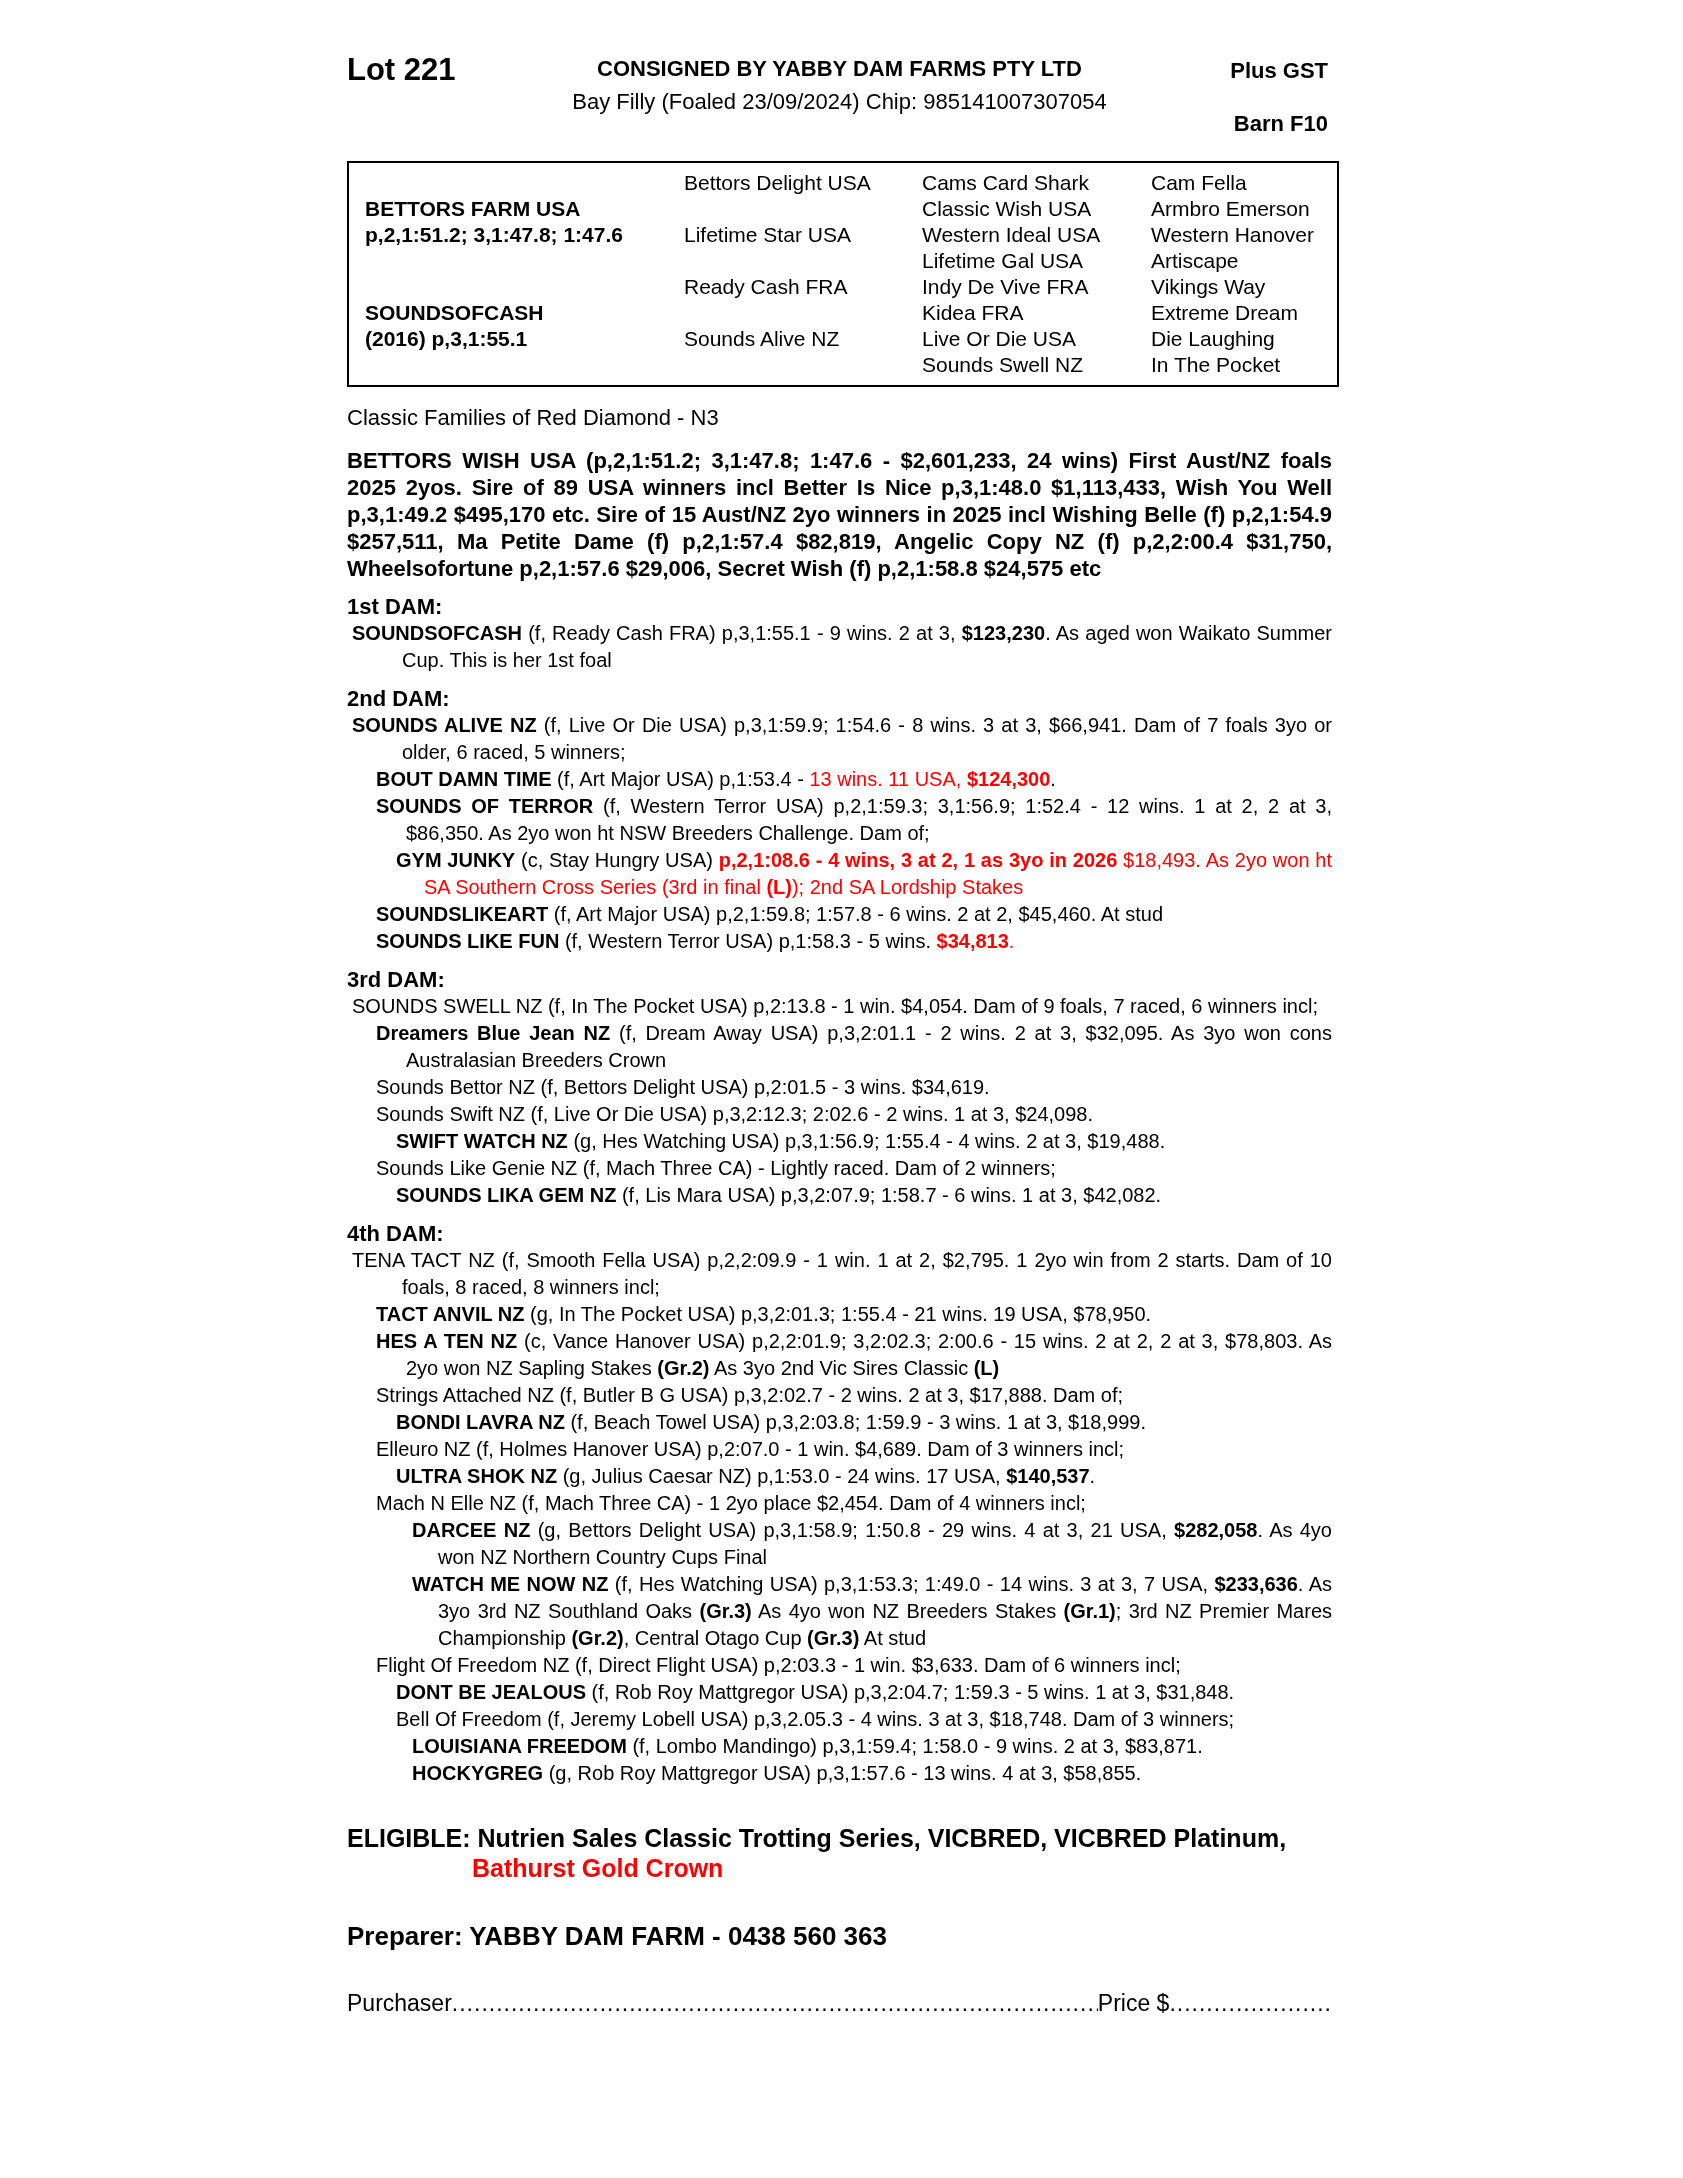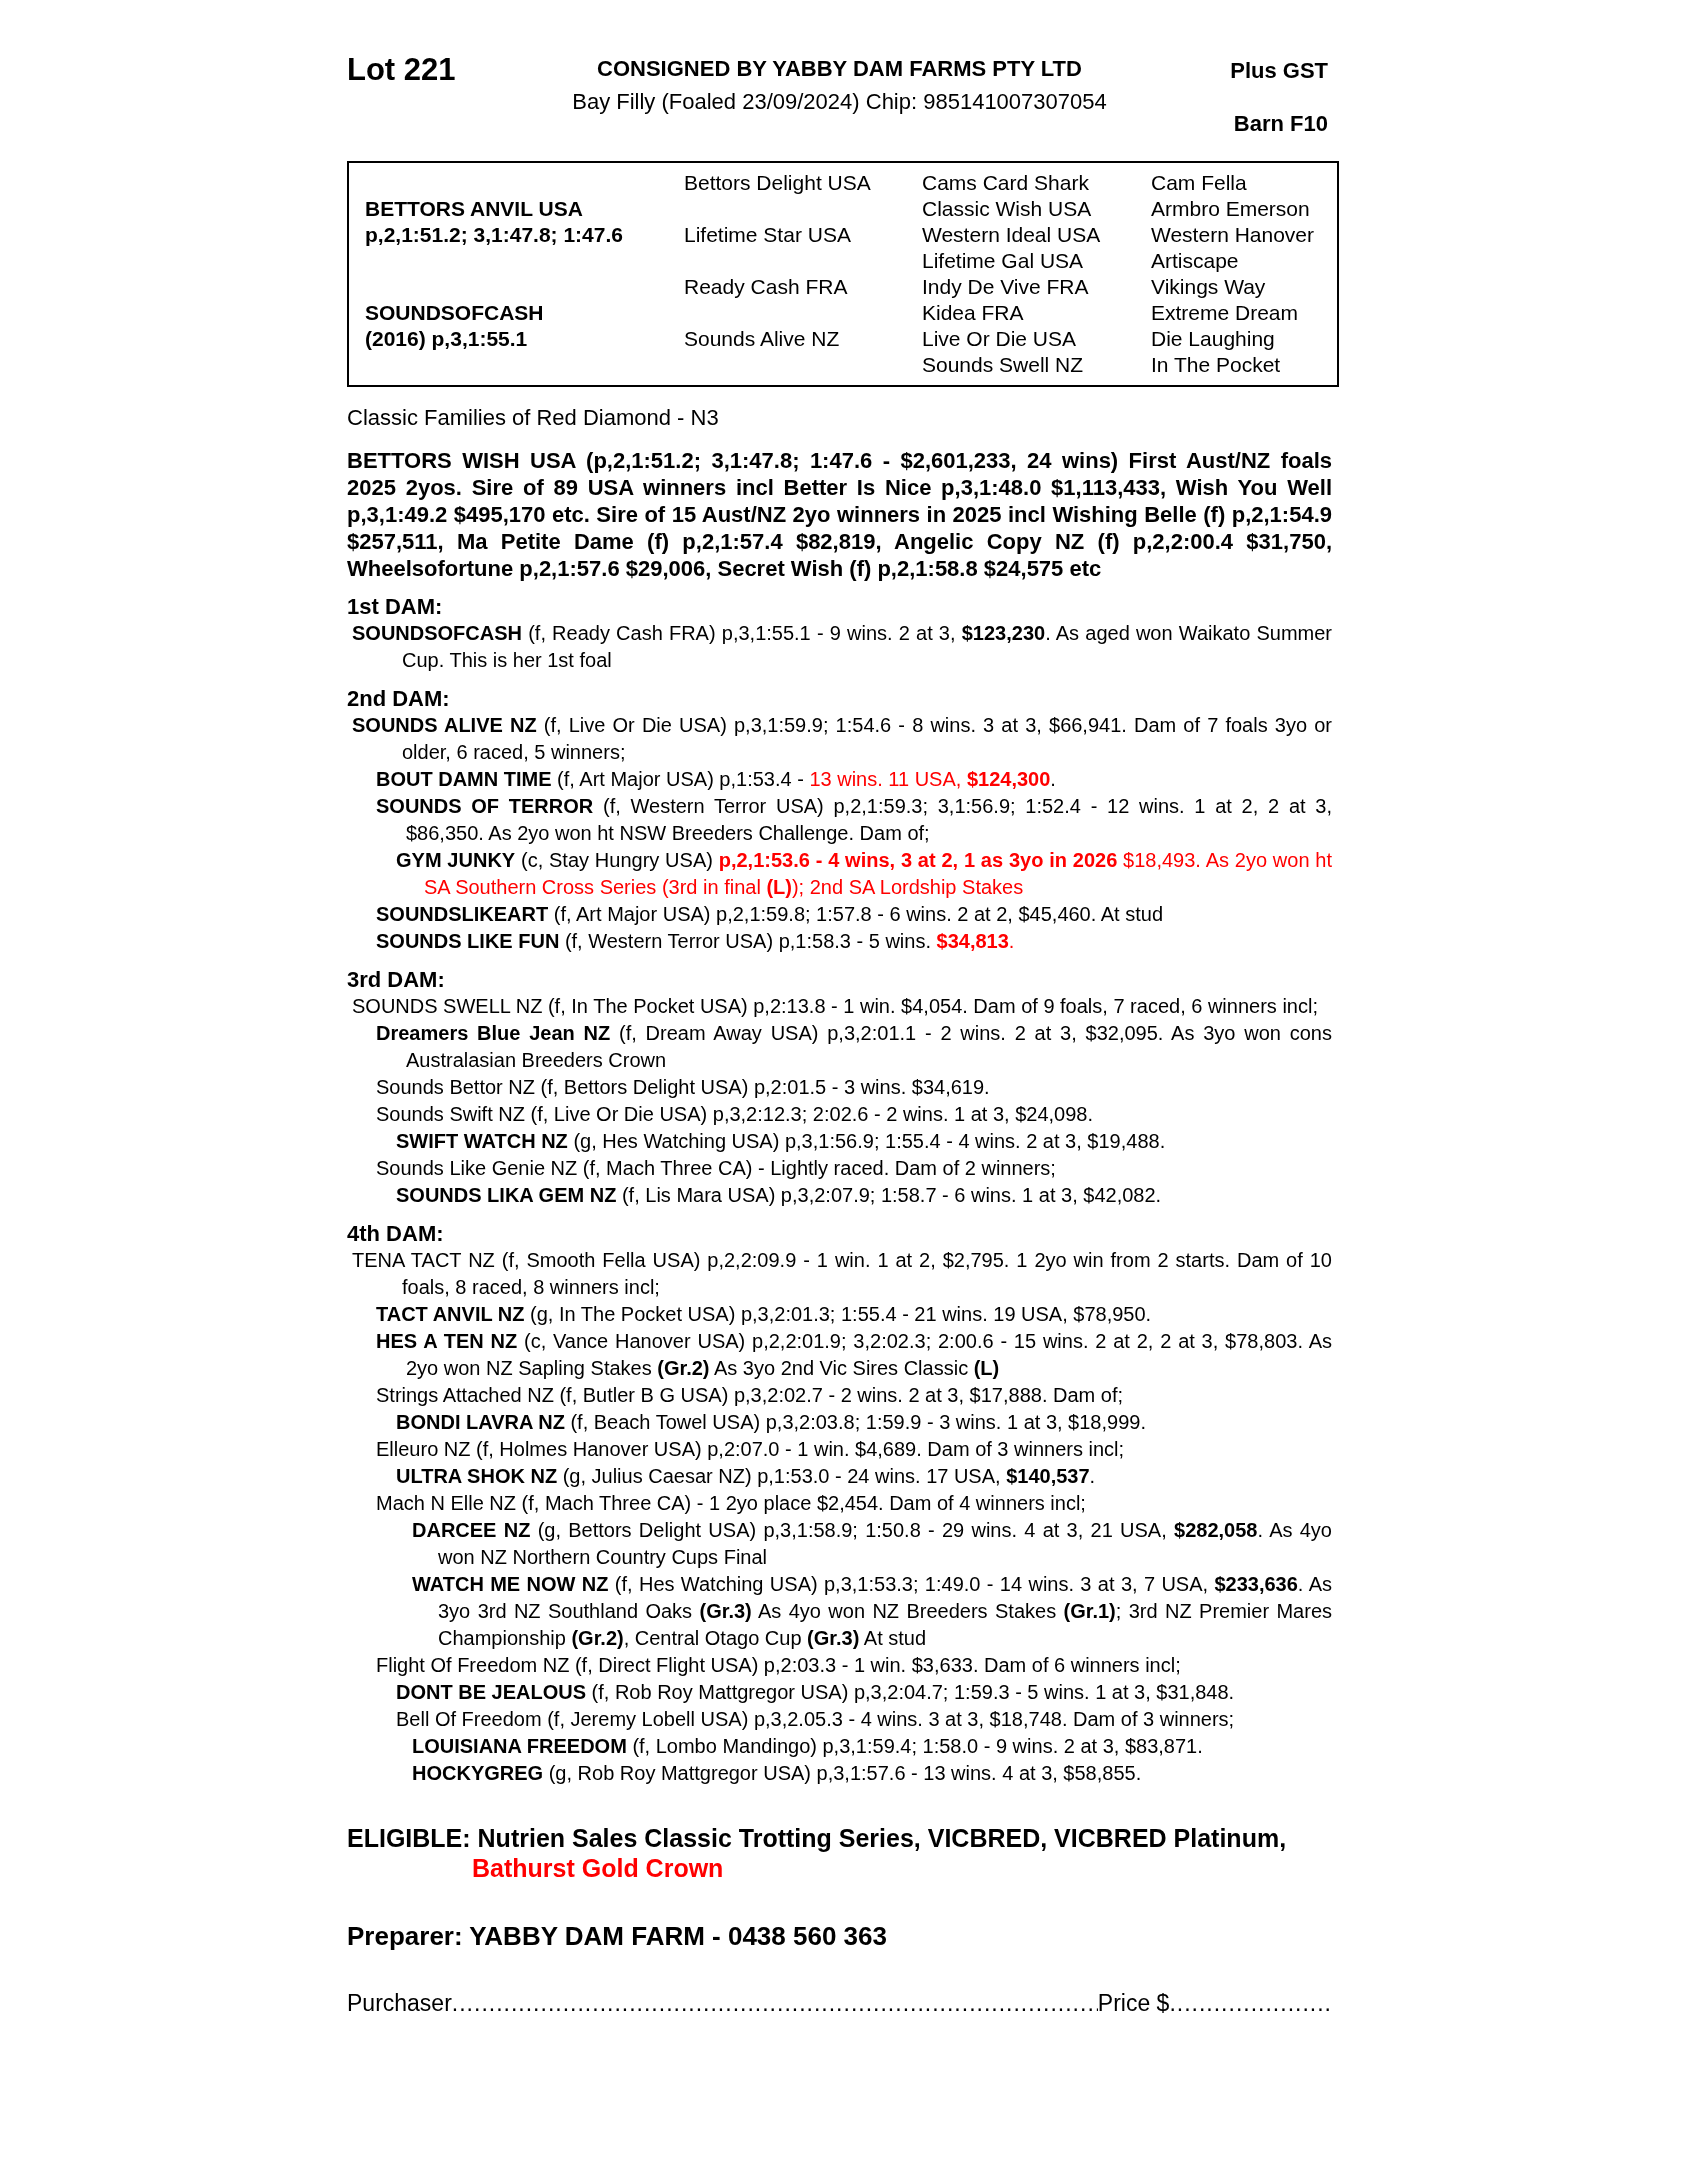--- a/index.html
+++ b/index.html
@@ -62,21 +62,21 @@
         <div class="consignor">CONSIGNED BY YABBY DAM FARMS PTY LTD</div>
         <div class="foal-desc">Bay Filly (Foaled 23/09/2024) Chip: 985141007307054</div>
       </div>
       <div class="header-right">
         <div class="plus-gst">Plus GST</div>
         <div class="barn">Barn F10</div>
       </div>
     </div>
 
     <div class="ped-table" id="pedTable">
-        <div class="ped-cell ped-main" style="grid-area: 2 / 1;">BETTORS ANVIL USA</div>
+        <div class="ped-cell ped-main" style="grid-area: 2 / 1;">BETTORS FARM USA</div>
         <div class="ped-cell ped-main" style="grid-area: 3 / 1;">p,2,1:51.2; 3,1:47.8; 1:47.6</div>
         <div class="ped-cell ped-main" style="grid-area: 6 / 1;">SOUNDSOFCASH</div>
         <div class="ped-cell ped-main" style="grid-area: 7 / 1;">(2016) p,3,1:55.1</div>
         <div class="ped-cell" style="grid-area: 1 / 2;">Bettors Delight USA</div>
         <div class="ped-cell" style="grid-area: 3 / 2;">Lifetime Star USA</div>
         <div class="ped-cell" style="grid-area: 5 / 2;">Ready Cash FRA</div>
         <div class="ped-cell" style="grid-area: 7 / 2;">Sounds Alive NZ</div>
         <div class="ped-cell" style="grid-area: 1 / 3;">Cams Card Shark</div>
         <div class="ped-cell" style="grid-area: 2 / 3;">Classic Wish USA</div>
         <div class="ped-cell" style="grid-area: 3 / 3;">Western Ideal USA</div>
@@ -99,21 +99,21 @@
 
     <div class="sire-note">BETTORS WISH USA (p,2,1:51.2; 3,1:47.8; 1:47.6 - $2,601,233, 24 wins) First Aust/NZ foals 2025 2yos. Sire of 89 USA winners incl Better Is Nice p,3,1:48.0 $1,113,433, Wish You Well p,3,1:49.2 $495,170 etc. Sire of 15 Aust/NZ 2yo winners in 2025 incl Wishing Belle (f) p,2,1:54.9 $257,511, Ma Petite Dame (f) p,2,1:57.4 $82,819, Angelic Copy NZ (f) p,2,2:00.4 $31,750, Wheelsofortune p,2,1:57.6 $29,006, Secret Wish (f) p,2,1:58.8 $24,575 etc</div>
 
     <div id="damSections">
         <div class="dam-heading">1st DAM:</div>
         <div class="entry ind0"><span class="bseg">SOUNDSOFCASH</span><span> (f, Ready Cash FRA) p,3,1:55.1 - 9 wins. 2 at 3, </span><span class="bseg">$123,230</span><span>. As aged won Waikato Summer Cup. This is her 1st foal</span></div>
         <div class="dam-heading">2nd DAM:</div>
         <div class="entry ind0"><span class="bseg">SOUNDS ALIVE NZ</span><span> (f, Live Or Die USA) p,3,1:59.9; 1:54.6 - 8 wins. 3 at 3, $66,941. Dam of 7 foals 3yo or older, 6 raced, 5 winners;</span></div>
         <div class="entry ind1"><span class="bseg">BOUT DAMN TIME</span><span> (f, Art Major USA) p,1:53.4 - </span><span class="rseg">13 wins. 11 USA, </span><span class="bseg rseg">$124,300</span><span>.</span></div>
         <div class="entry ind1"><span class="bseg">SOUNDS OF TERROR</span><span> (f, Western Terror USA) p,2,1:59.3; 3,1:56.9; 1:52.4 - 12 wins. 1 at 2, 2 at 3, $86,350. As 2yo won ht NSW Breeders Challenge. Dam of;</span></div>
-        <div class="entry ind2"><span class="bseg">GYM JUNKY</span><span> (c, Stay Hungry USA) </span><span class="bseg rseg">p,2,1:53.6 - 4 wins, 3 at 2, 1 as 3yo in 2026</span><span class="rseg"> $18,493. As 2yo won ht SA Southern Cross Series (3rd in final </span><span class="bseg rseg">(L)</span><span class="rseg">); 2nd SA Lordship Stakes</span></div>
+        <div class="entry ind2"><span class="bseg">GYM JUNKY</span><span> (c, Stay Hungry USA) </span><span class="bseg rseg">p,2,1:08.6 - 4 wins, 3 at 2, 1 as 3yo in 2026</span><span class="rseg"> $18,493. As 2yo won ht SA Southern Cross Series (3rd in final </span><span class="bseg rseg">(L)</span><span class="rseg">); 2nd SA Lordship Stakes</span></div>
         <div class="entry ind1"><span class="bseg">SOUNDSLIKEART</span><span> (f, Art Major USA) p,2,1:59.8; 1:57.8 - 6 wins. 2 at 2, $45,460. At stud</span></div>
         <div class="entry ind1"><span class="bseg">SOUNDS LIKE FUN</span><span> (f, Western Terror USA) p,1:58.3 - 5 wins. </span><span class="bseg rseg">$34,813</span><span class="rseg">.</span></div>
         <div class="dam-heading">3rd DAM:</div>
         <div class="entry ind0"><span>SOUNDS SWELL NZ (f, In The Pocket USA) p,2:13.8 - 1 win. $4,054. Dam of 9 foals, 7 raced, 6 winners incl;</span></div>
         <div class="entry ind1"><span class="bseg">Dreamers Blue Jean NZ</span><span> (f, Dream Away USA) p,3,2:01.1 - 2 wins. 2 at 3, $32,095. As 3yo won cons Australasian Breeders Crown</span></div>
         <div class="entry ind1"><span>Sounds Bettor NZ (f, Bettors Delight USA) p,2:01.5 - 3 wins. $34,619.</span></div>
         <div class="entry ind1"><span>Sounds Swift NZ (f, Live Or Die USA) p,3,2:12.3; 2:02.6 - 2 wins. 1 at 3, $24,098.</span></div>
         <div class="entry ind2"><span class="bseg">SWIFT WATCH NZ</span><span> (g, Hes Watching USA) p,3,1:56.9; 1:55.4 - 4 wins. 2 at 3, $19,488.</span></div>
         <div class="entry ind1"><span>Sounds Like Genie NZ (f, Mach Three CA) - Lightly raced. Dam of 2 winners;</span></div>
         <div class="entry ind2"><span class="bseg">SOUNDS LIKA GEM NZ</span><span> (f, Lis Mara USA) p,3,2:07.9; 1:58.7 - 6 wins. 1 at 3, $42,082.</span></div>

